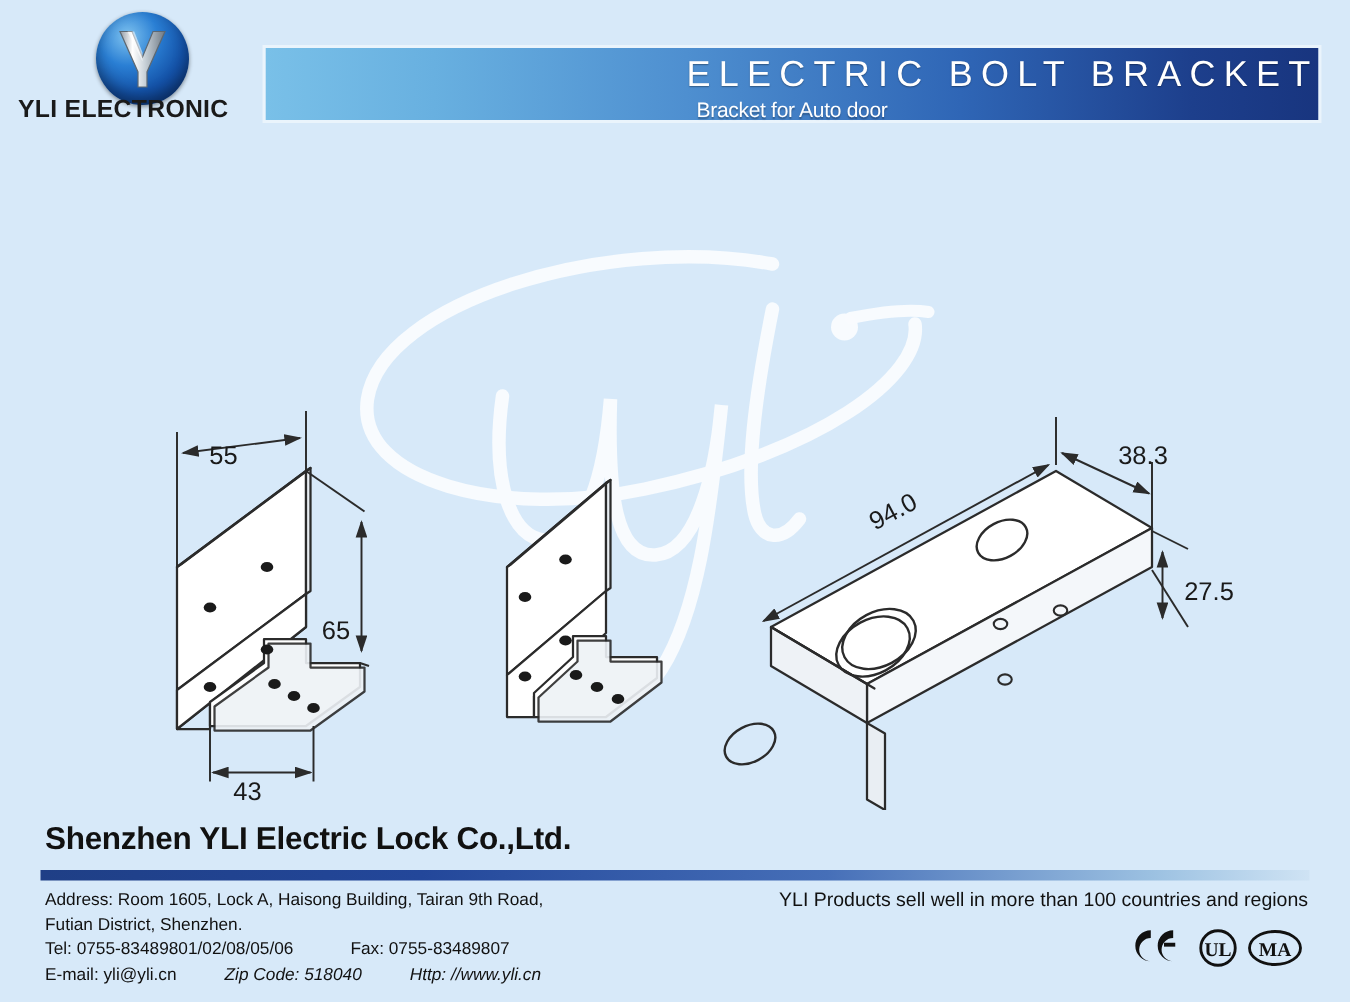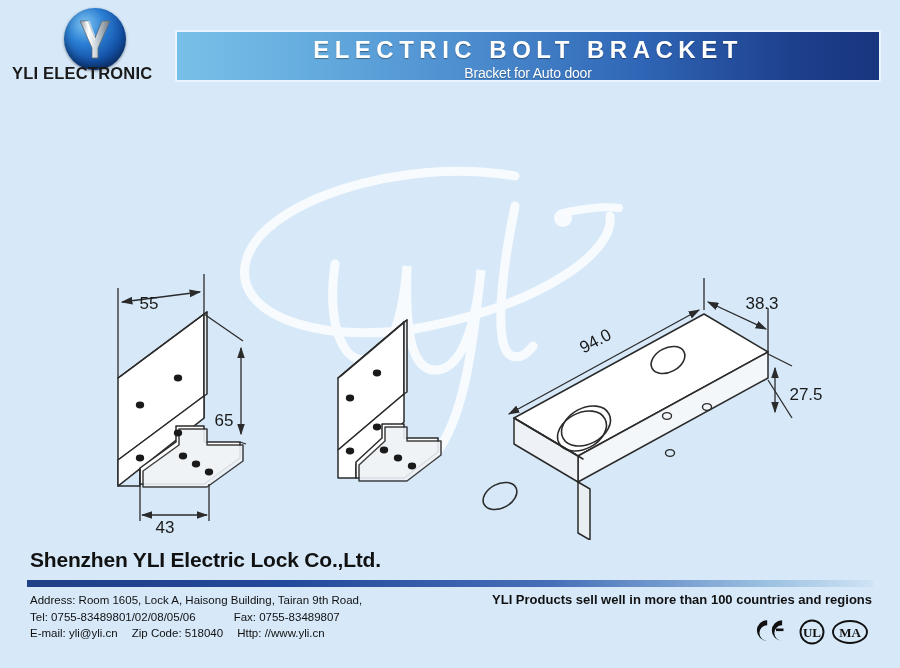--- a/index.html
+++ b/index.html
@@ -26,22 +26,22 @@
     font-size:16.5px;font-weight:bold;color:#1a1a1a;letter-spacing:.2px;
   }
 
   .banner{
     position:absolute;left:175px;top:30px;width:706px;height:52px;
     background:linear-gradient(to right,#79c0e8 0%,#68b0e0 16%,#4e8fd0 40%,#2f66b6 66%,#1d3f8c 88%,#18357f 100%);
     border:2px solid #eaf4fc;
     box-sizing:border-box;
   }
   .banner-title{
-    position:absolute;left:0;top:4px;width:100%;text-align:center;
-    color:#ffffff;font-size:24px;font-weight:bold;letter-spacing:5.5px;
+    position:absolute;left:0;top:4px;width:100%;text-align:right;
+    color:#ffffff;font-size:24px;font-weight:normal;letter-spacing:5.5px;
     text-shadow:0 1px 1px rgba(0,0,0,.35);
   }
   .banner-sub{
     position:absolute;left:0;top:33px;width:100%;text-align:center;
     color:#ffffff;font-size:14px;letter-spacing:-.2px;
     text-shadow:0 1px 1px rgba(0,0,0,.3);
   }
 
   
   .drawing{position:absolute;left:0;top:96px;width:900px;height:444px;}
@@ -54,24 +54,24 @@
     position:absolute;left:30px;top:8px;
     font-size:21px;font-weight:bold;color:#111;letter-spacing:-.2px;
   }
   .rule{
     position:absolute;left:27px;top:40px;width:846px;height:7px;
     background:linear-gradient(to right,#1f3f86 0%,#23479a 30%,#466fb8 62%,#9dc2e2 88%,#cfe3f4 100%);
   }
   .addr{position:absolute;left:30px;top:52px;width:430px;font-size:11.5px;color:#111;line-height:16.5px;}
   .addr .row{white-space:nowrap;}
   .addr .c2{display:inline-block;margin-left:26px;padding-left:12px;}
-  .addr .c2b{display:inline-block;margin-left:14px;}
+  .addr .c2b{display:inline-block;margin-left:32px;font-style:italic;}
   .tagline{
     position:absolute;right:28px;top:52px;
-    font-size:13px;font-weight:bold;color:#111;white-space:nowrap;
+    font-size:13px;font-weight:normal;color:#111;white-space:nowrap;
   }
   .certs{position:absolute;right:28px;top:75px;height:34px;}
 </style>
 </head>
 <body>
 
 <div class="page">
 
   <div class="header">
 
@@ -229,20 +229,21 @@
       <text x="806" y="304" font-size="17" fill="#1a1a1a" font-family="Liberation Sans, sans-serif" text-anchor="middle">27.5</text>
     </svg>
   </div>
 
   <div class="footer">
     <div class="company">Shenzhen YLI Electric Lock Co.,Ltd.</div>
     <div class="rule"></div>
 
     <div class="addr">
       <div class="row">Address: Room 1605, Lock A, Haisong Building, Tairan 9th Road,</div>
+      <div class="row">Futian District, Shenzhen.</div>
       <div class="row">
         <span>Tel: 0755-83489801/02/08/05/06</span><span class="c2">Fax: 0755-83489807</span>
       </div>
       <div class="row">
         <span>E-mail: yli@yli.cn</span><span class="c2b">Zip Code: 518040</span><span class="c2b">Http: //www.yli.cn</span>
       </div>
     </div>
 
     <div class="tagline">YLI Products sell well in more than 100 countries and regions</div>
 

